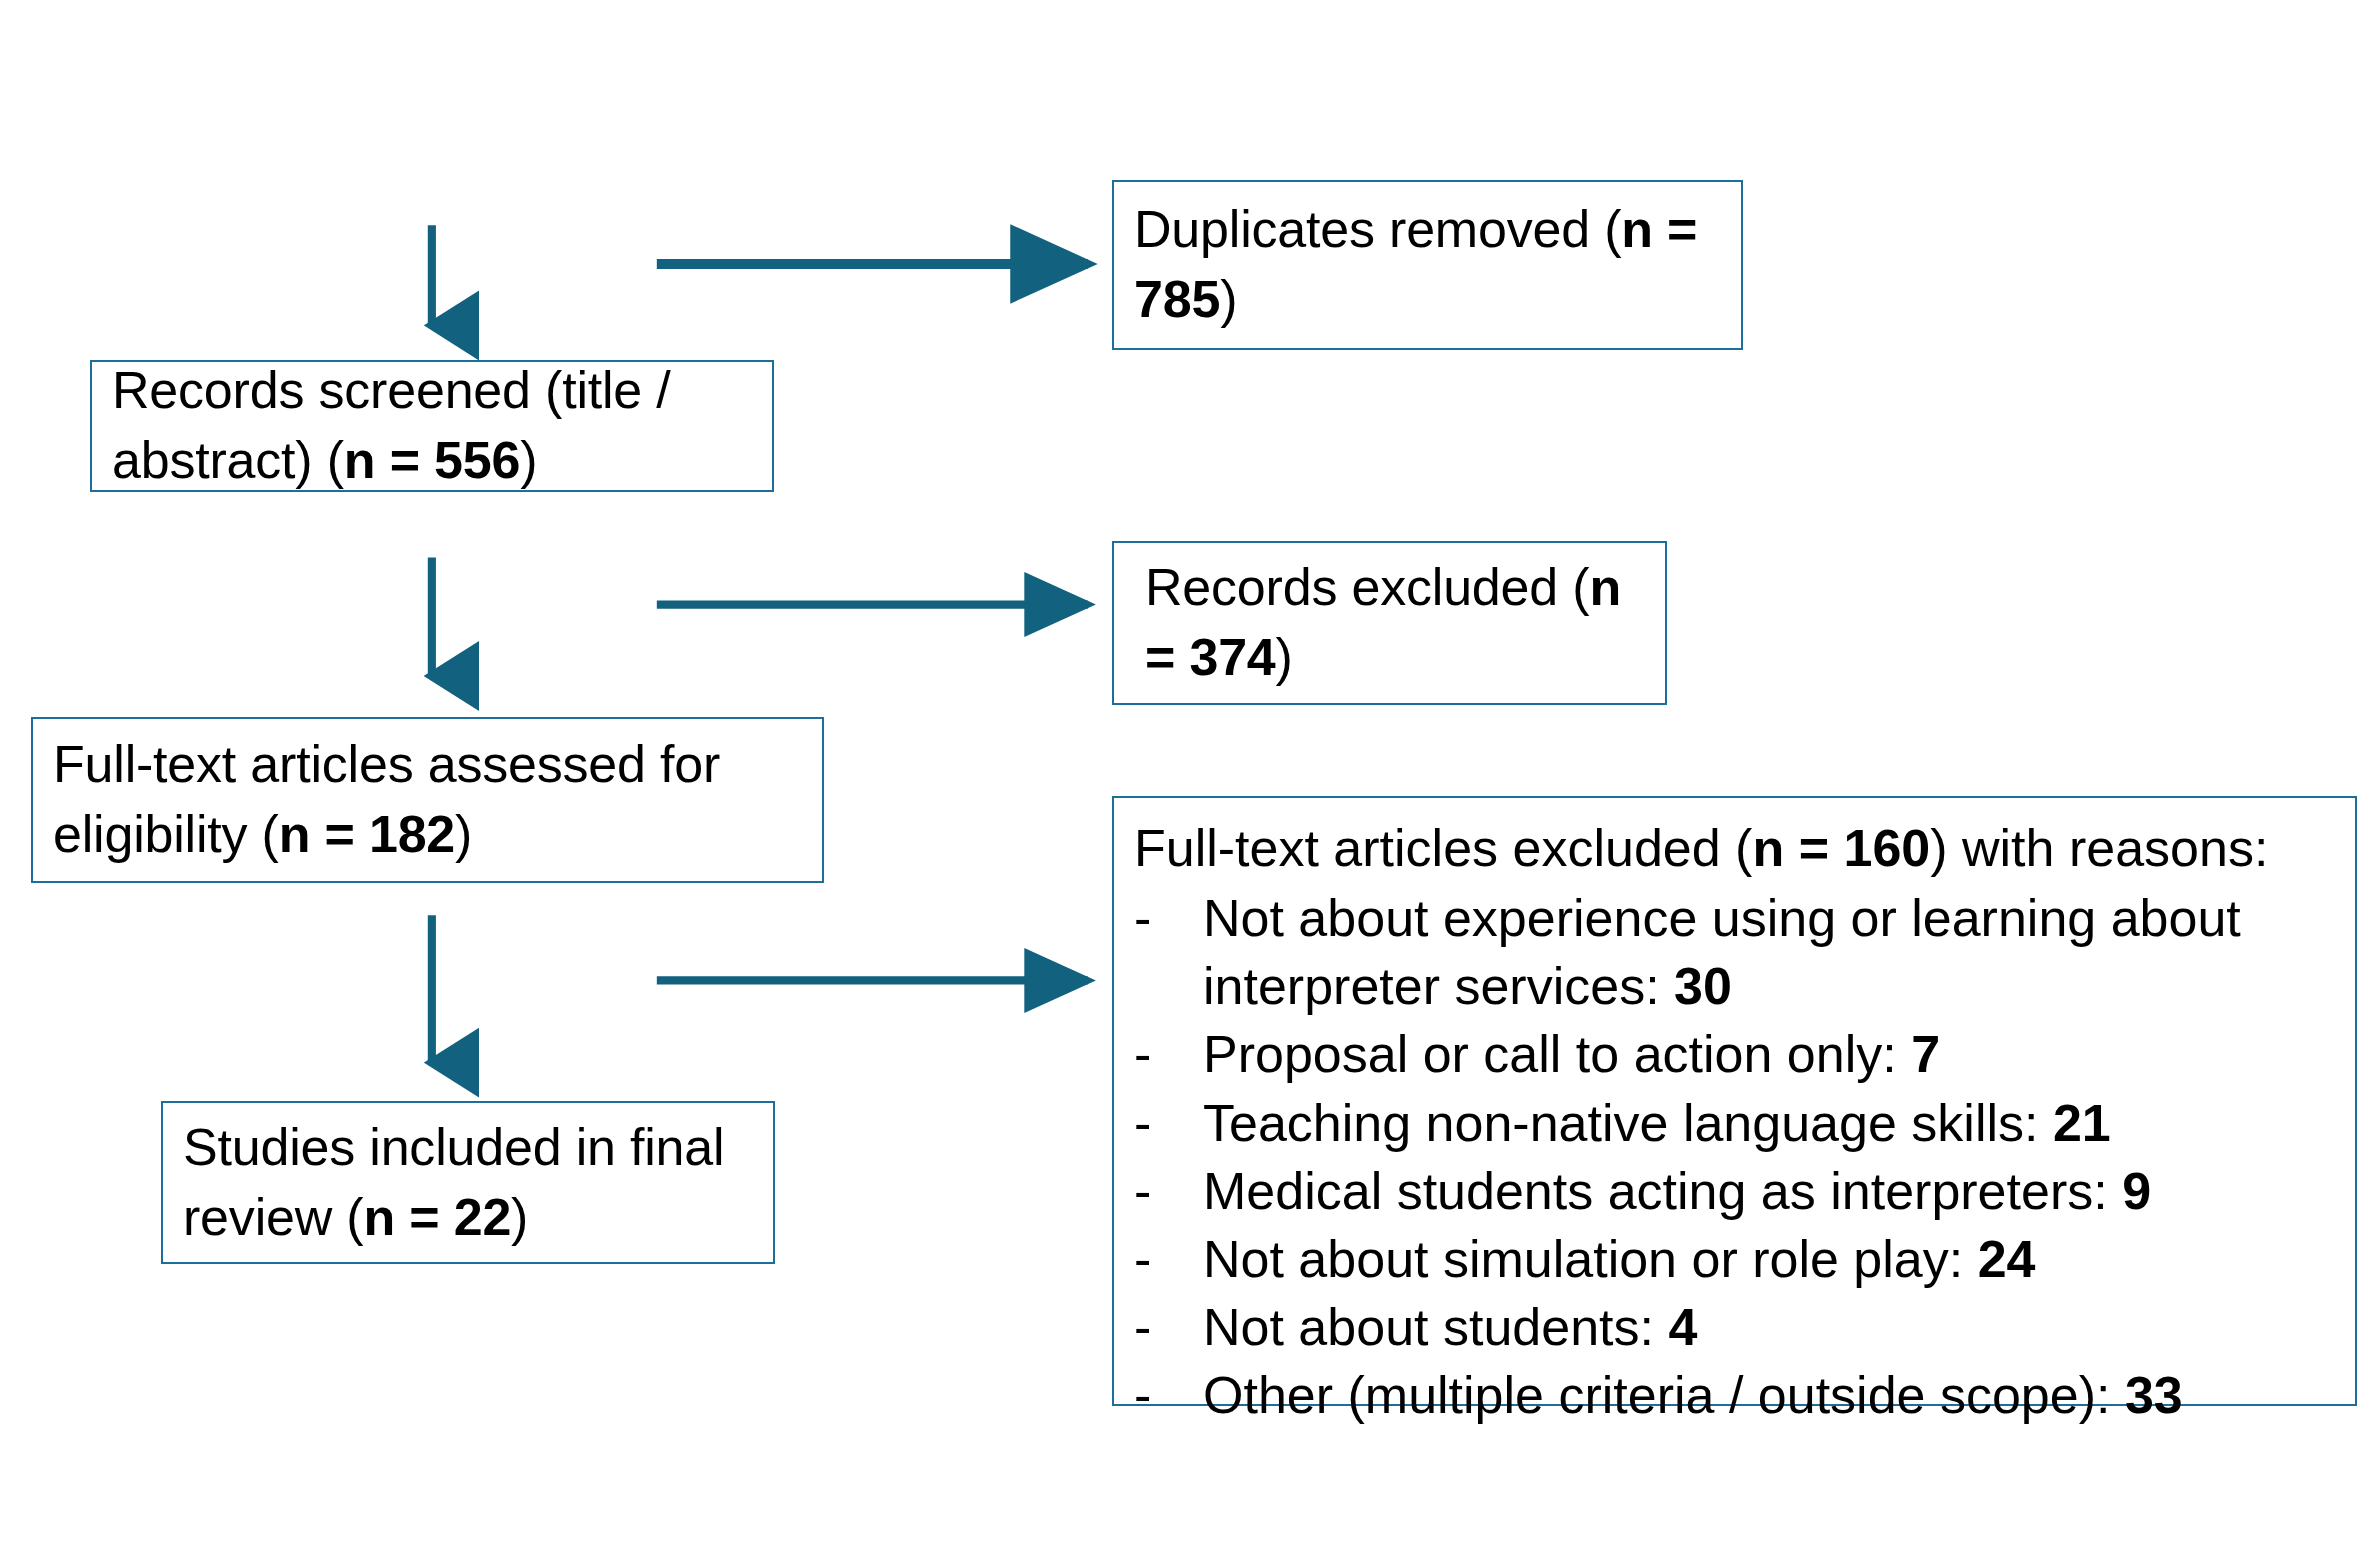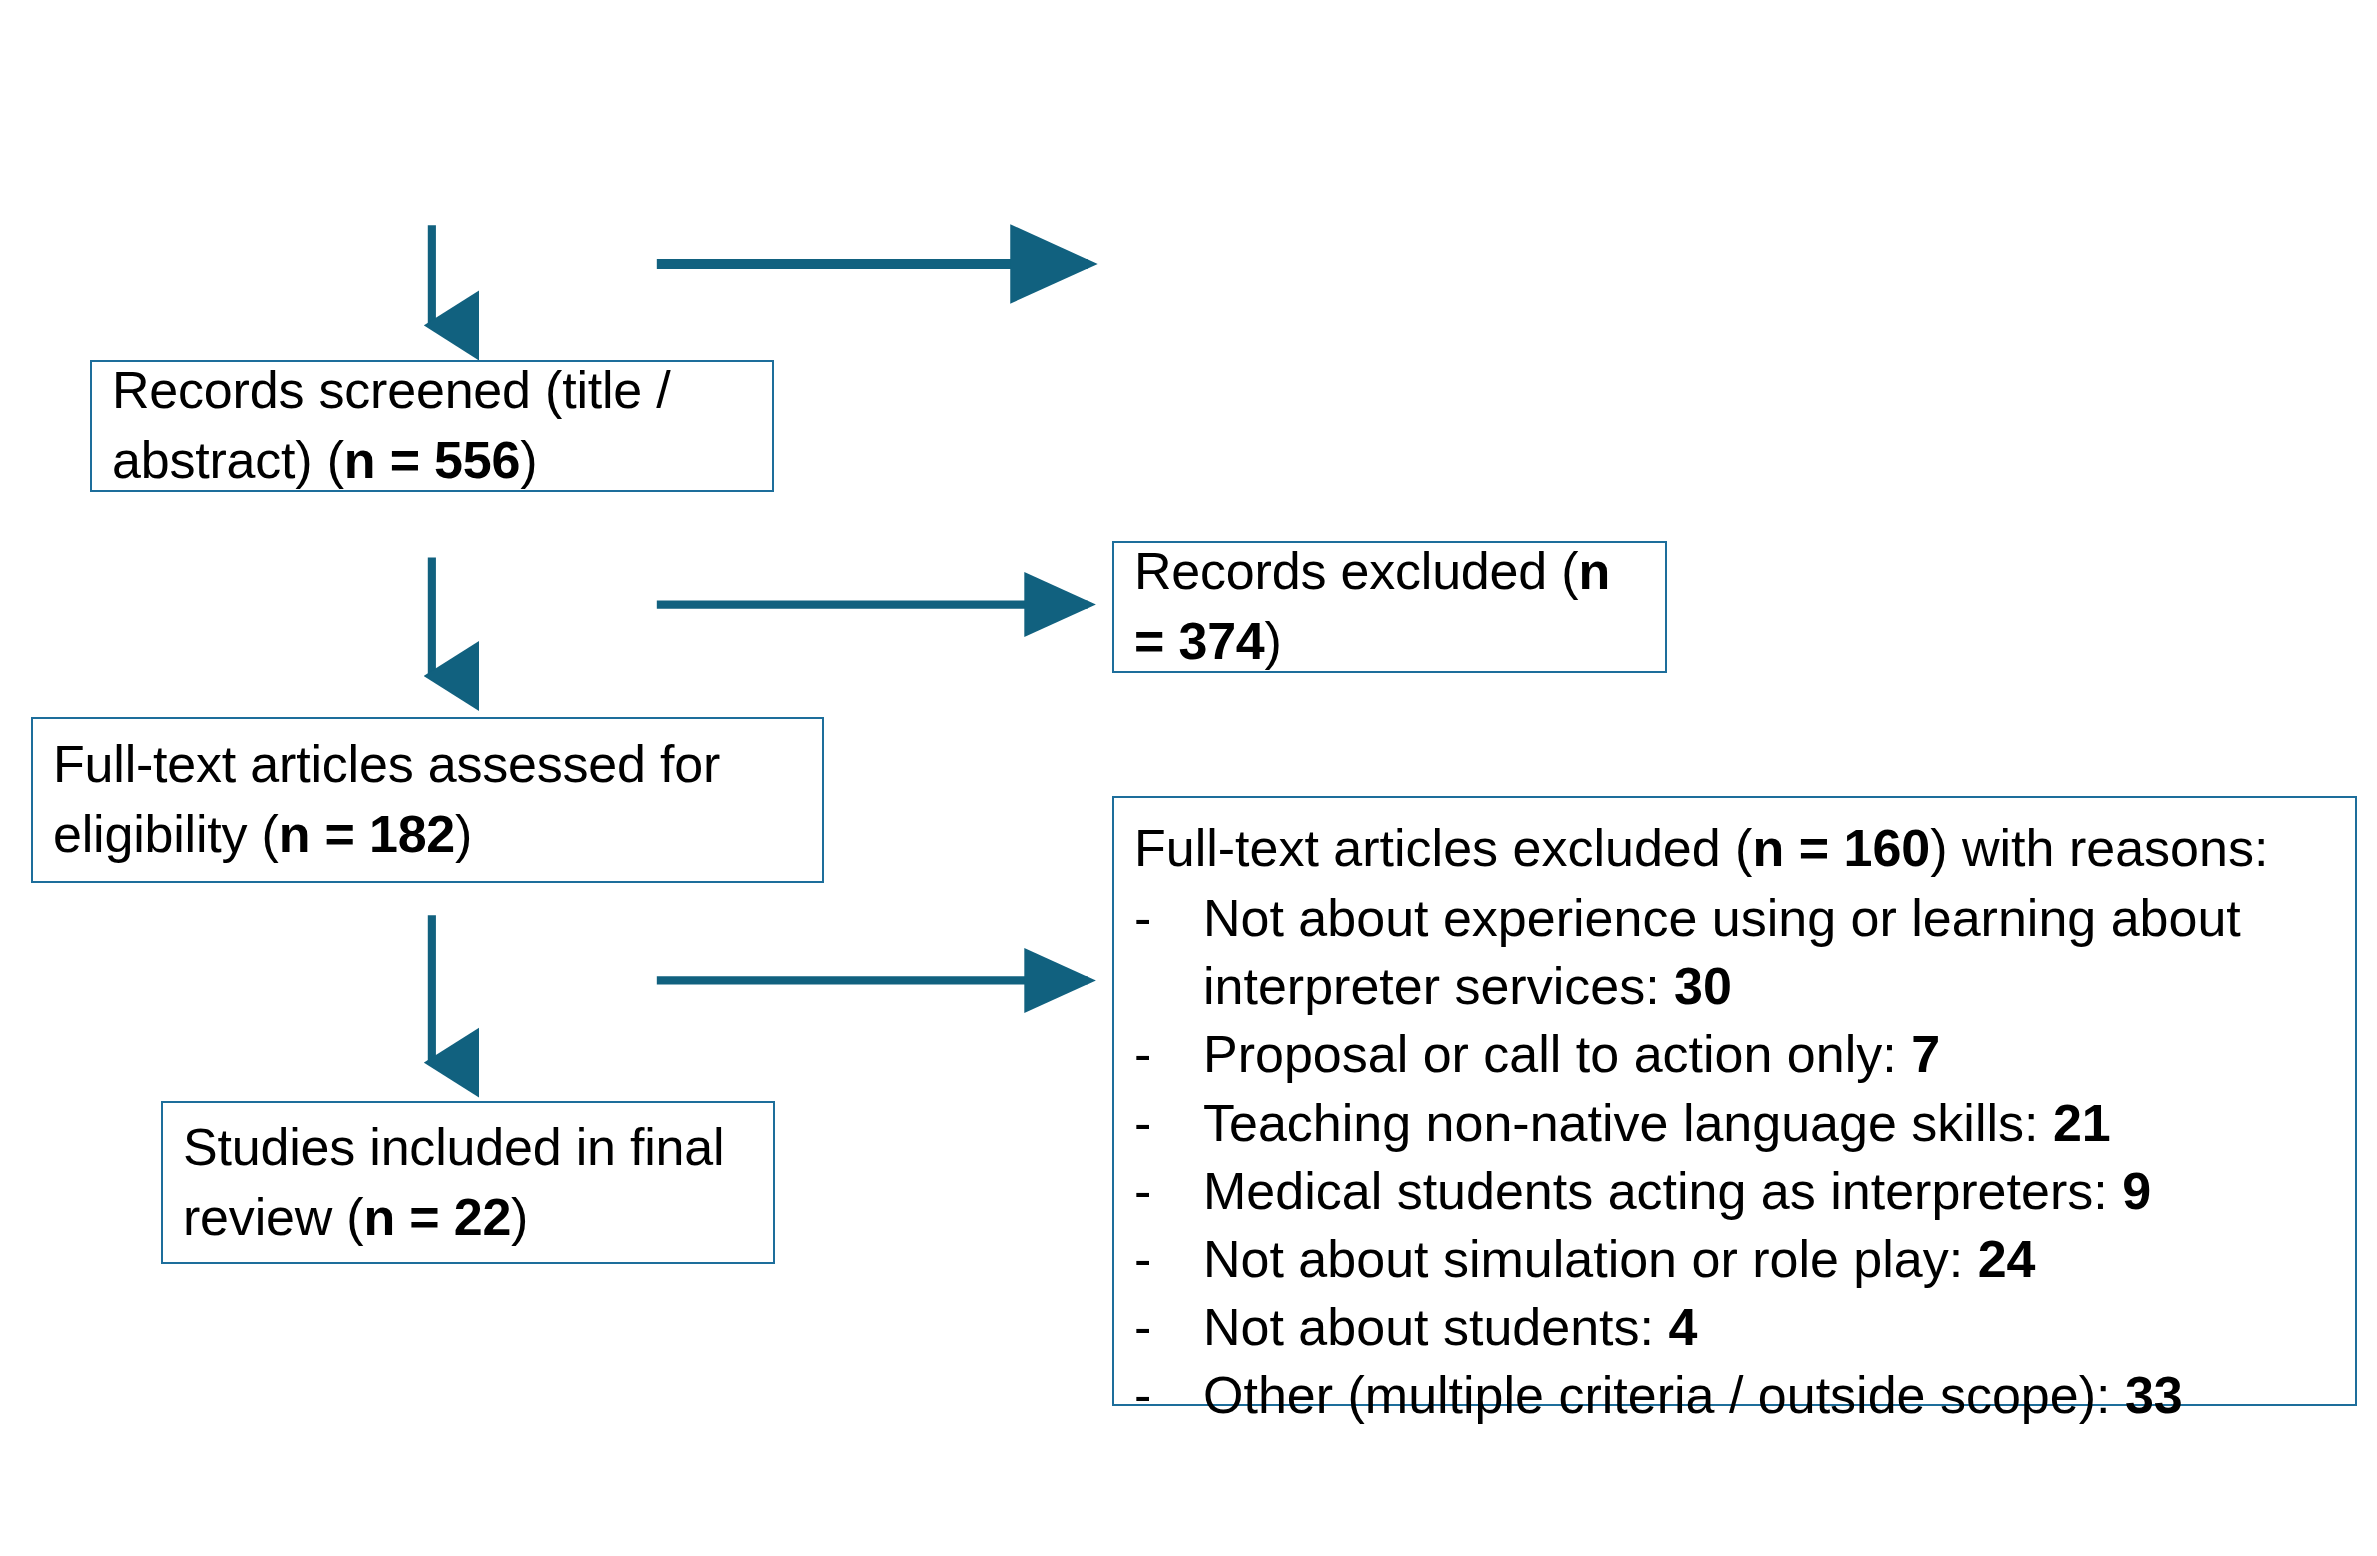--- a/index.html
+++ b/index.html
@@ -37,21 +37,21 @@
     word-break: normal;
   }
   .box .txt b { font-weight: 700; }
 
   
   #box-identified     { left: 18px;   top: 18px;   width: 829px;  height: 179px; }
   #box-screened       { left: 90px;  top: 360px;  width: 684px;  height: 132px; }
   #box-fulltext       { left: 31px;   top: 717px;  width: 793px;  height: 166px; }
   #box-included       { left: 161px;  top: 1101px; width: 614px;  height: 163px; }
   #box-duplicates     { left: 1112px; top: 180px;  width: 631px;  height: 170px; }
-  #box-recexcluded    { left: 1112px; top: 541px;  width: 555px;  height: 132px; }
+  #box-recexcluded    { left: 1112px; top: 541px;  width: 555px;  height: 164px; padding-left: 11px; }
   #box-ftexcluded     { left: 1112px; top: 796px;  width: 1245px; height: 610px; padding-top: 16.3px; justify-content: flex-start; }
 
   #box-ftexcluded .head {
     font-size: 52px;
     line-height: 1.31;
     padding: 0 20px;
     margin-bottom: 1.8px;
   }
   #box-ftexcluded ul.reasons {
     list-style: none;
@@ -118,20 +118,23 @@
     <g>
       <line x1="478" y1="1013" x2="478" y2="1176" stroke="#11617f" stroke-width="9" marker-end="url(#ah-down)"></line>
     </g>
 
     <g>
       <line x1="727" y1="1085" x2="1204" y2="1085" stroke="#11617f" stroke-width="9" marker-end="url(#ah-right)"></line>
     </g>
   </svg>
 
 
+  <div class="box" id="box-duplicates" style="border-color: rgb(29, 110, 155);">
+    <div class="txt">Duplicates removed (<b>n = 785</b>)</div>
+  </div>
 
   <div class="box" id="box-screened" style="border-color: rgb(29, 110, 155);">
     <div class="txt">Records screened (title / abstract) (<b>n = 556</b>)</div>
   </div>
 
   <div class="box" id="box-recexcluded" style="border-color: rgb(29, 110, 155);">
     <div class="txt">Records excluded (<b>n = 374</b>)</div>
   </div>
 
   <div class="box" id="box-fulltext" style="border-color: rgb(29, 110, 155); align-items: flex-end;">

